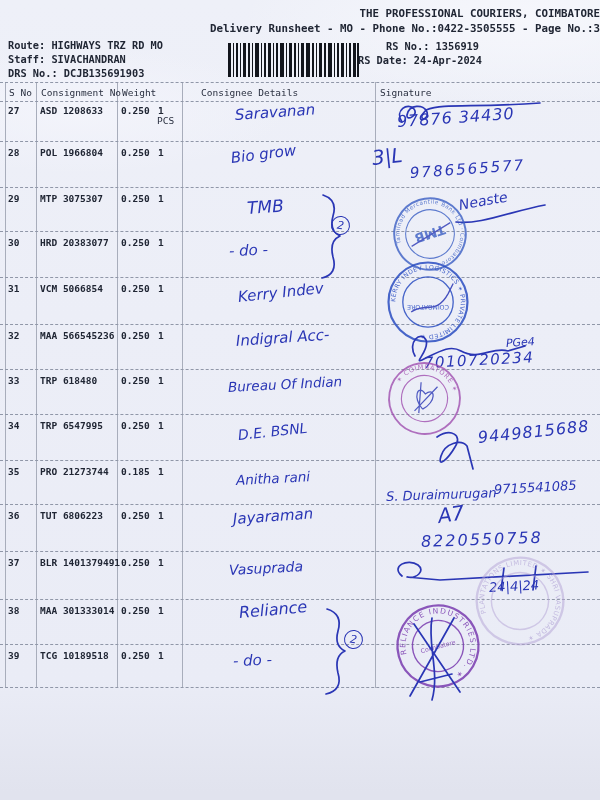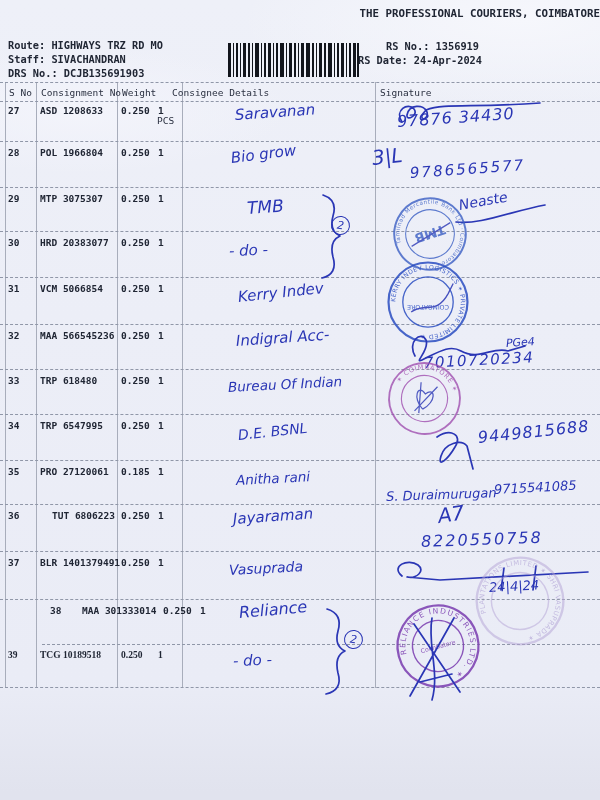--- a/index.html
+++ b/index.html
@@ -36,20 +36,21 @@
     color:#2a36b5;font-family:"DejaVu Sans",sans-serif;font-size:11px;font-style:italic;
     display:flex;align-items:center;justify-content:center;transform:rotate(8deg);
   }
 </style>
 </head>
 <body>
 
 <div class="paper">
 
   <div class="mono b center" style="top:7px;font-size:10.8px;">THE PROFESSIONAL COURIERS, COIMBATORE</div>
+  <div class="mono b center" style="top:22px;font-size:10.8px;">Delivery Runsheet - MO - Phone No.:0422-3505555 - Page No.:3</div>
 
   <div class="mono b" style="left:8px;top:39px;font-size:10.3px;"><span>Route:</span> <span>HIGHWAYS TRZ RD MO</span></div>
   <div class="mono b" style="left:8px;top:53px;font-size:10.3px;"><span>Staff:</span> <span>SIVACHANDRAN</span></div>
   <div class="mono b" style="left:8px;top:67px;font-size:10.3px;"><span>DRS No.:</span> <span>DCJB135691903</span></div>
 
   <div class="mono b" style="left:358px;top:40px;font-size:10.3px;padding-left:28px;"><span>RS No.:</span> <span>1356919</span></div>
   <div class="mono b" style="left:358px;top:54px;font-size:10.3px;"><span>RS Date:</span> <span>24-Apr-2024</span></div>
 
   <svg class="stamp" style="left:228px;top:43px;" width="132" height="34" viewBox="0 0 132 34">
     <g fill="#12151c">
@@ -92,21 +93,21 @@
   <div class="vline" style="left:36px;"></div>
   <div class="vline" style="left:117px;"></div>
   <div class="vline" style="left:182px;"></div>
   <div class="vline" style="left:375px;"></div>
 
   <div class="thead">
     <span style="left:9px;">S No</span>
     <span style="left:41px;">Consignment No</span>
     <span style="left:122px;text-align:right;">Weight</span>
     <span style="left:157px;margin-top:28px;">PCS</span>
-    <span style="left:172px;">Consignee Details</span>
+    <span style="left:201px;">Consignee Details</span>
     <span style="left:380px;">Signature</span>
   </div>
 
   <div class="rows">
     <div class="row" style="height:41px;">
         <span style="left:8px">27</span>
         <span style="left:40px">ASD 1208633</span>
         <span style="left:121px">0.250</span>
         <span style="left:158px">1</span>
       </div>
@@ -147,43 +148,43 @@
         <span style="left:158px">1</span>
       </div>
     <div class="row" style="height:45px;">
         <span style="left:8px">34</span>
         <span style="left:40px">TRP 6547995</span>
         <span style="left:121px">0.250</span>
         <span style="left:158px">1</span>
       </div>
     <div class="row" style="height:43px;">
         <span style="left:8px">35</span>
-        <span style="left:40px">PRO 27120061</span>
+        <span style="left:40px">PRO 21273744</span>
         <span style="left:121px">0.185</span>
         <span style="left:158px">1</span>
       </div>
     <div class="row" style="height:46px;">
         <span style="left:8px">36</span>
-        <span style="left:52px">TUT 6806223</span>
+        <span style="left:40px">TUT 6806223</span>
         <span style="left:121px">0.250</span>
         <span style="left:158px">1</span>
       </div>
     <div class="row" style="height:47px;">
         <span style="left:8px">37</span>
         <span style="left:40px">BLR 1401379491</span>
         <span style="left:121px">0.250</span>
         <span style="left:158px">1</span>
       </div>
-    <div class="row" style="height:44px;margin-left:42px;">
+    <div class="row" style="height:44px;">
         <span style="left:8px">38</span>
         <span style="left:40px">MAA 301333014</span>
         <span style="left:121px">0.250</span>
         <span style="left:158px">1</span>
       </div>
-    <div class="row" style="height:42px;font-family:Liberation Serif, serif;">
+    <div class="row" style="height:42px;">
         <span style="left:8px">39</span>
         <span style="left:40px">TCG 10189518</span>
         <span style="left:121px">0.250</span>
         <span style="left:158px">1</span>
       </div>
   </div>
 
   <div class="overlay">
 
     <span class="hw" style="left:235px;top:106px;font-size:15px;transform:rotate(-4deg);">Saravanan</span>

